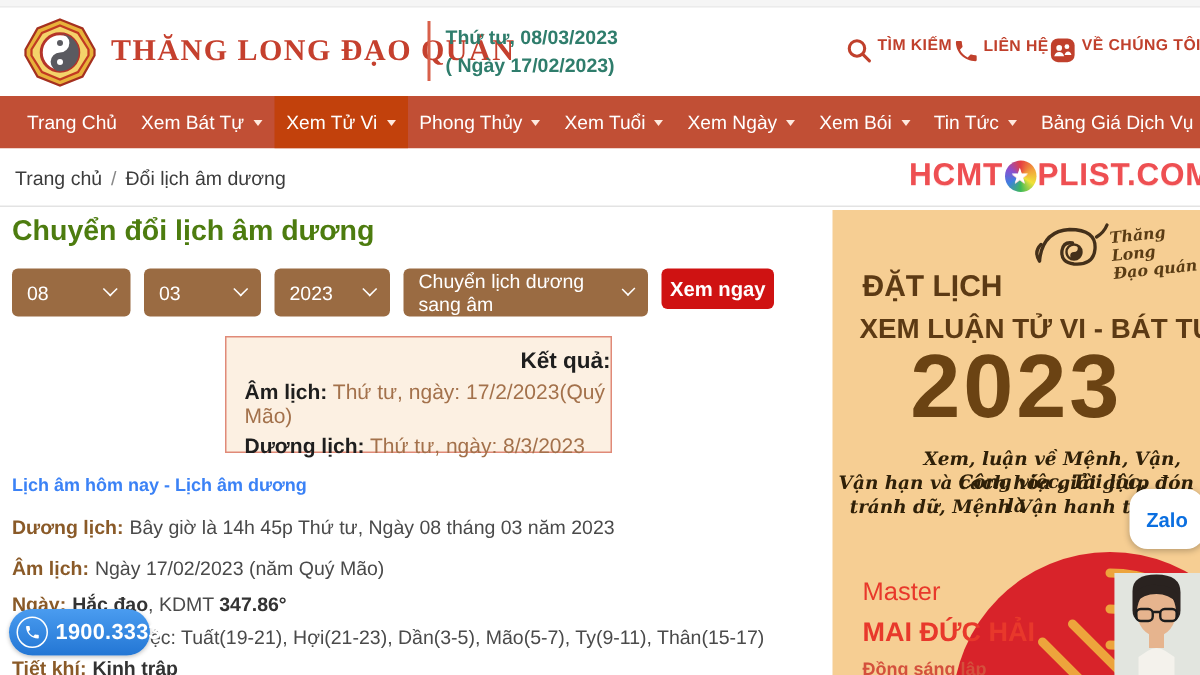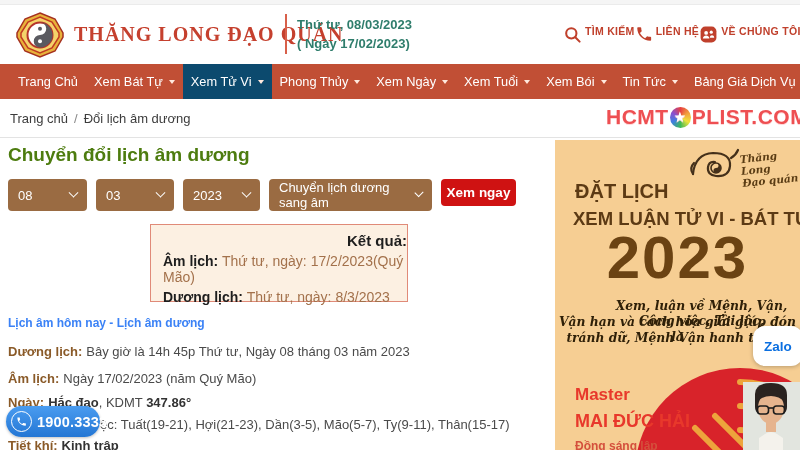--- a/index.html
+++ b/index.html
@@ -17,21 +17,21 @@
   .hdiv { position:absolute; top:8px; width:2px; height:40px; background:#d8604a; }
   .hdate { position:absolute; left:297px; top:9px; font-size:13px; font-weight:700; color:#2f7d6c; line-height:19px; white-space:nowrap; }
   .hactions { position:absolute; left:563px; top:6px; width:232px; height:48px; display:flex; align-items:center; justify-content:space-between; }
   .haction { display:flex; gap:3px; cursor:pointer; }
   .haction .lbl { font-size:10.5px; font-weight:700; color:#c0402c; letter-spacing:.3px; white-space:nowrap; }
   .vdiv { width:1px; height:38px; background:#e8b3a4; }
 
   
   .nav { position:absolute; left:0; top:64px; width:800px; height:35px; background:#c14f35; display:flex; align-items:stretch; padding-left:10px; }
   .nav-item { display:flex; align-items:center; padding:0 8px; color:#fff; font-size:12.8px; white-space:nowrap; cursor:pointer; }
-  .nav-item.active { background:#0c4a6e;justify-content:flex-end; }
+  .nav-item.active { background:#c2410c;justify-content:flex-end; }
   .caret { display:inline-block; width:0; height:0; border-left:3.5px solid transparent; border-right:3.5px solid transparent; border-top:4.5px solid #ffe9de; margin-left:6px; }
 
   
   .crumbbar { position:absolute; left:0; top:99px; width:800px; height:39px; border-bottom:1px solid #e3e3e3; background:#fff; }
   .crumbs { position:absolute; left:10px; top:12px; font-size:13px; color:#3c3c3c; }
   .crumbs .sep { color:#888; margin:0 6px; }
 
   
   .watermark { position:absolute; left:606px; top:105px; display:flex; align-items:center; font-size:21px; font-weight:900; color:#ee4f52; letter-spacing:.5px; text-shadow:0 1px 0 #ffd9d9; }
   .wm-circle { width:21px; height:21px; border-radius:50%; margin:0 1px; background:conic-gradient(#e64040,#f2a03c,#efe23a,#3fba58,#3f7fe0,#8a4fd0,#e64040); display:flex; align-items:center; justify-content:center; color:#fff; font-size:12px; line-height:1; }
@@ -64,21 +64,21 @@
   
   .ad { position:absolute; left:555px; top:140px; width:245px; height:310px; background:#f6ce93; overflow:hidden; }
   .ad-dragon { position:absolute; left:130px; top:4px; }
   .ad-script { position:absolute; left:186px; top:10px; font-family:"DejaVu Serif", serif; font-style:italic; font-size:10.5px; font-weight:700; color:#5a3c14; line-height:12px; transform:rotate(-6deg); }
   .ad-l1 { position:absolute; left:20px; top:40px; font-size:20px; font-weight:800; color:#5c3a14; }
   .ad-l2 { position:absolute; left:18px; top:68px; font-size:18.5px; font-weight:800; color:#5c3a14; white-space:nowrap; }
   .ad-year { position:absolute; left:0; top:88px; width:100%; text-align:center; font-size:60px; font-weight:800; color:#6b4313; letter-spacing:2px; line-height:1; }
   .ad-desc { position:absolute; left:0; width:100%; text-align:center; font-family:"DejaVu Serif", serif; font-style:italic; font-size:12.3px; font-weight:700; color:#2f2008; }
   .d1{top:158px;padding-left:48px;} .d2{top:174px;} .d3{top:190px;}
   .ad-motif { position:absolute; left:80px; top:228px; }
-  .ad-master { position:absolute; left:20px; top:245px; font-size:17px; font-weight:700; color:#e8382b; z-index:3; }
+  .ad-master { position:absolute; left:20px; top:245px; font-size:17px; font-weight:400; color:#e8382b; z-index:3; }
   .ad-name { position:absolute; left:20px; top:271px; font-size:18px; font-weight:800; color:#e8382b; z-index:3; }
   .ad-role { position:absolute; left:20px; top:299px; font-size:12px; font-weight:700; color:#d4503c; z-index:3; }
   .zalo { position:absolute; left:198px; top:186px; width:50px; height:40px; background:#fff; border-radius:12px; display:flex; align-items:center; justify-content:center; box-shadow:0 1px 4px rgba(0,0,0,.25); z-index:5; }
   .zalo span { color:#0b6fe0; font-size:13.5px; font-weight:800; }
   .photo { position:absolute; left:188px; top:242px; width:57px; height:68px; background:#e2e5df; z-index:4; overflow:hidden; }
 </style>
 </head>
 <body>
 
 <div id="page">
@@ -146,25 +146,25 @@
       </div>
     <div class="nav-item active">
         <span>Xem Tử Vi</span>
         <span class="caret"></span>
       </div>
     <div class="nav-item">
         <span>Phong Thủy</span>
         <span class="caret"></span>
       </div>
     <div class="nav-item">
+        <span>Xem Tuổi</span>
+        <span class="caret"></span>
+      </div>
+    <div class="nav-item">
         <span>Xem Ngày</span>
-        <span class="caret"></span>
-      </div>
-    <div class="nav-item">
-        <span>Xem Tuổi</span>
         <span class="caret"></span>
       </div>
     <div class="nav-item">
         <span>Xem Bói</span>
         <span class="caret"></span>
       </div>
     <div class="nav-item">
         <span>Tin Tức</span>
         <span class="caret"></span>
       </div>

